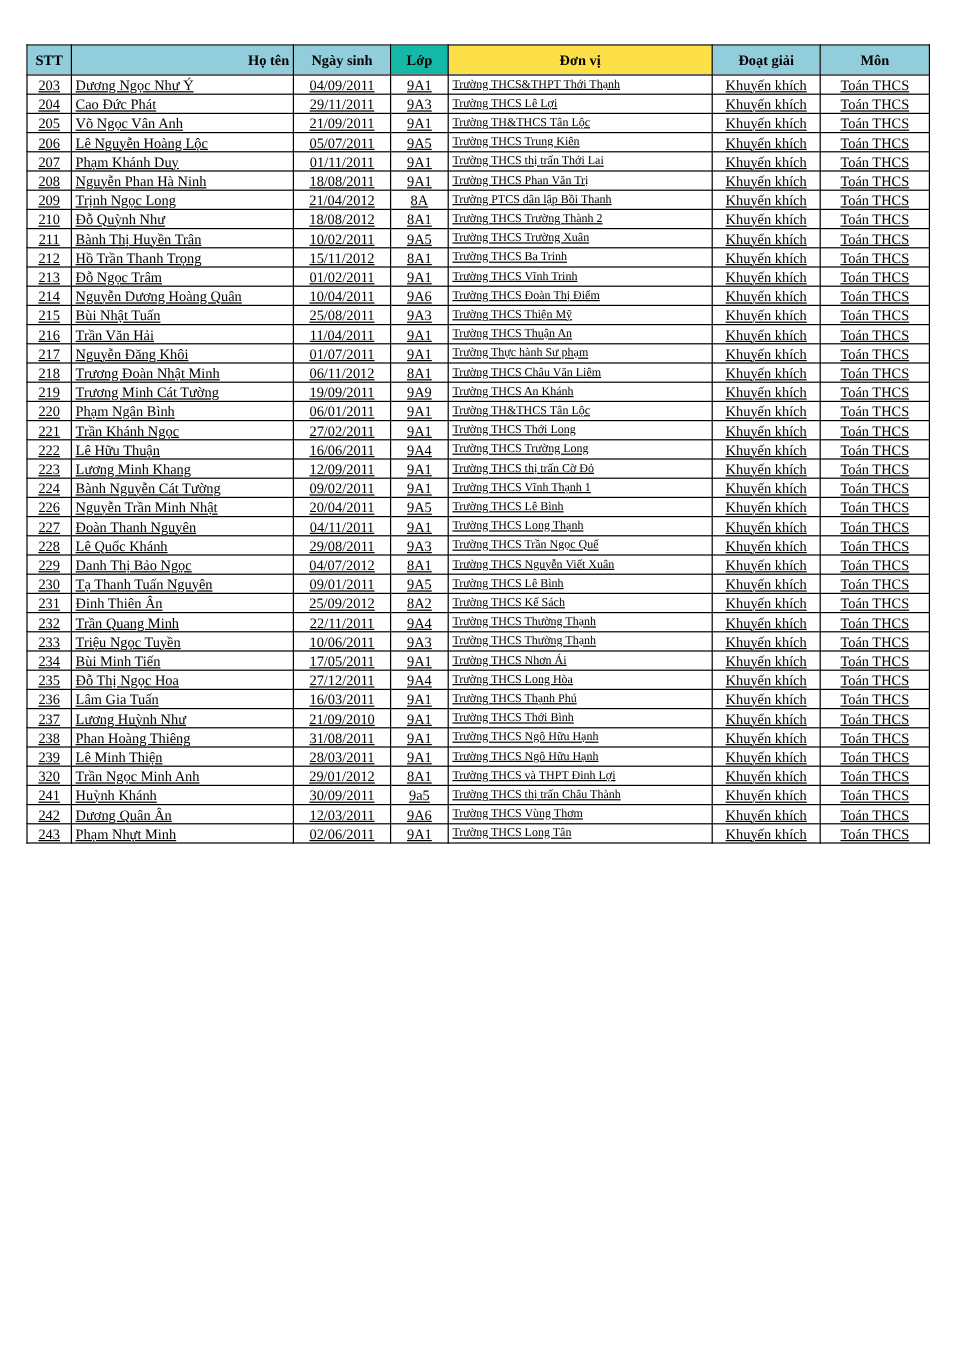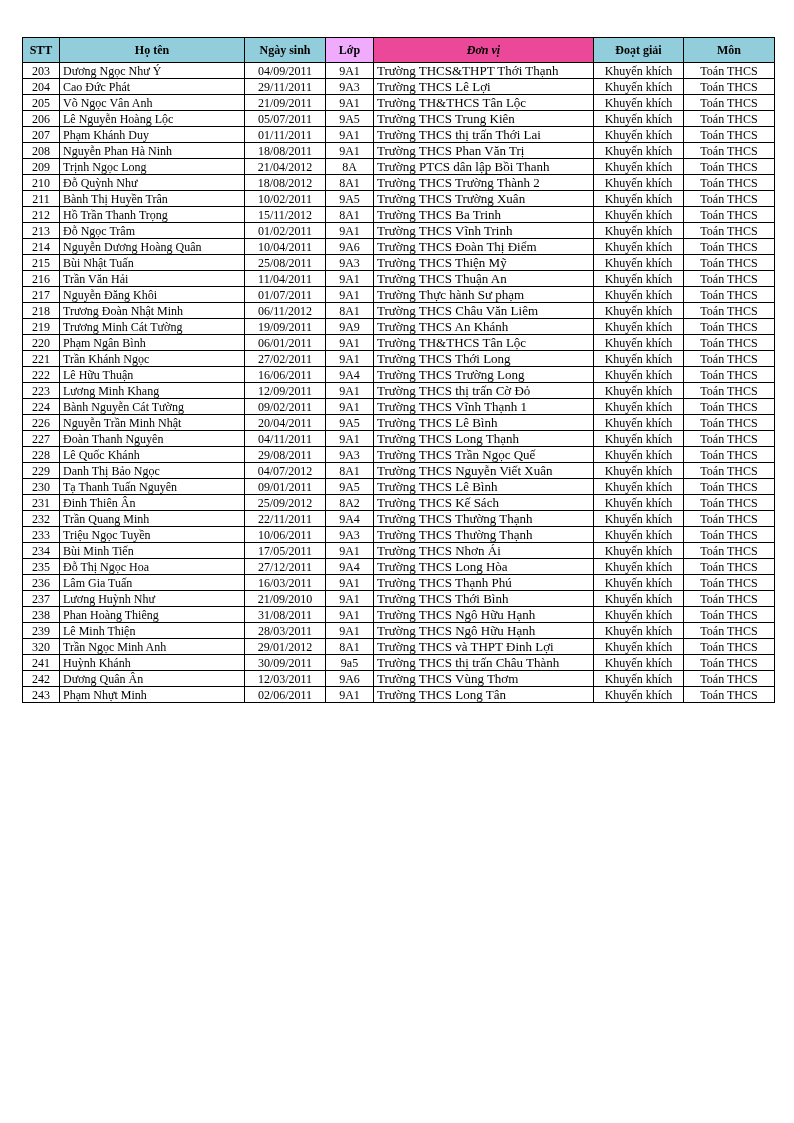--- a/index.html
+++ b/index.html
@@ -15,51 +15,51 @@
       color: #000;
     }
     table.awards th, table.awards td {
       border: 1.5px solid #000;
       padding: 0 3px;
       white-space: nowrap;
       overflow: hidden;
       line-height: 1;
     }
     table.awards thead tr { height: 25px; }
-    table.awards tbody tr { height: 16px; }
+    table.awards tbody tr { height: 16px; text-decoration: underline; }
     table.awards th {
       background: #92cddc;
       font-weight: bold;
       text-align: center;
       font-size: 12px;
     }
     td.c-stt, td.c-dob, td.c-class, td.c-award, td.c-subject { text-align: center; }
     td.c-name, td.c-unit { text-align: left; }
-    td.c-unit { font-size: 13px; }
+    td.c-unit { font-size: 10px; }
   </style>
 </head>
 <body>
 
 <table class="awards">
   <colgroup>
     <col style="width:37px">
     <col style="width:185px">
     <col style="width:81px">
     <col style="width:48px">
     <col style="width:220px">
     <col style="width:90px">
     <col style="width:91px">
   </colgroup>
   <thead>
     <tr>
       <th style="background: rgb(146, 205, 220);">STT</th>
-      <th style="background: rgb(146, 205, 220);">Họ tên</th>
+      <th style="background: rgb(146, 205, 220); text-align: right;">Họ tên</th>
       <th style="background: rgb(146, 205, 220);">Ngày sinh</th>
-      <th style="background: #f0abfc;">Lớp</th>
-      <th style="background: #ec4899; font-style: italic;">Đơn vị</th>
+      <th style="background: #14b8a6;">Lớp</th>
+      <th style="background: #fde047;">Đơn vị</th>
       <th style="background: rgb(146, 205, 220);">Đoạt giải</th>
       <th style="background: rgb(146, 205, 220);">Môn</th>
     </tr>
   </thead>
   <tbody id="rows">
       <tr>
         <td class="c-stt">203</td>
         <td class="c-name">Dương Ngọc Như Ý</td>
         <td class="c-dob">04/09/2011</td>
         <td class="c-class">9A1</td>

